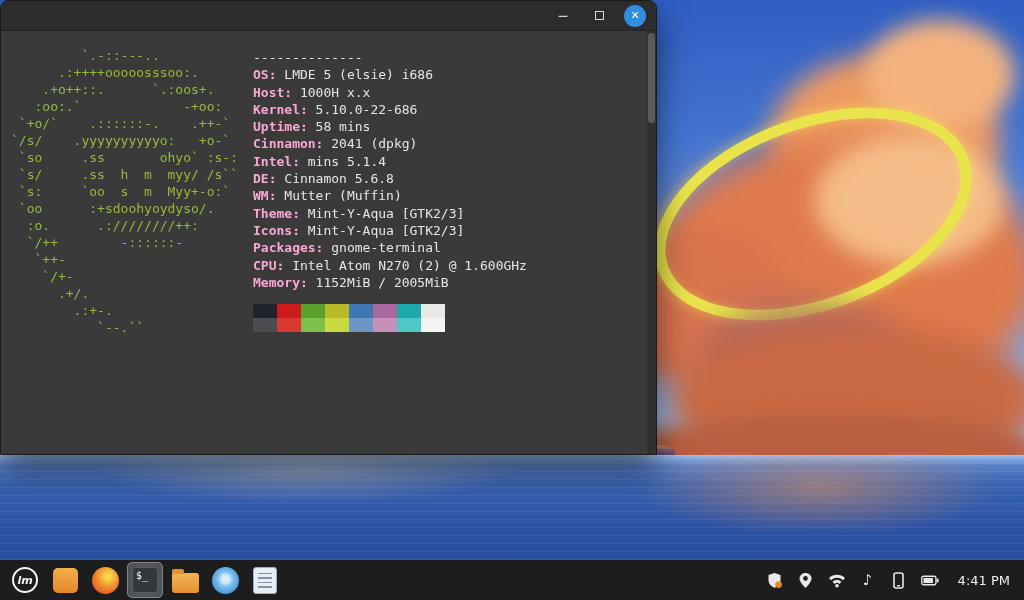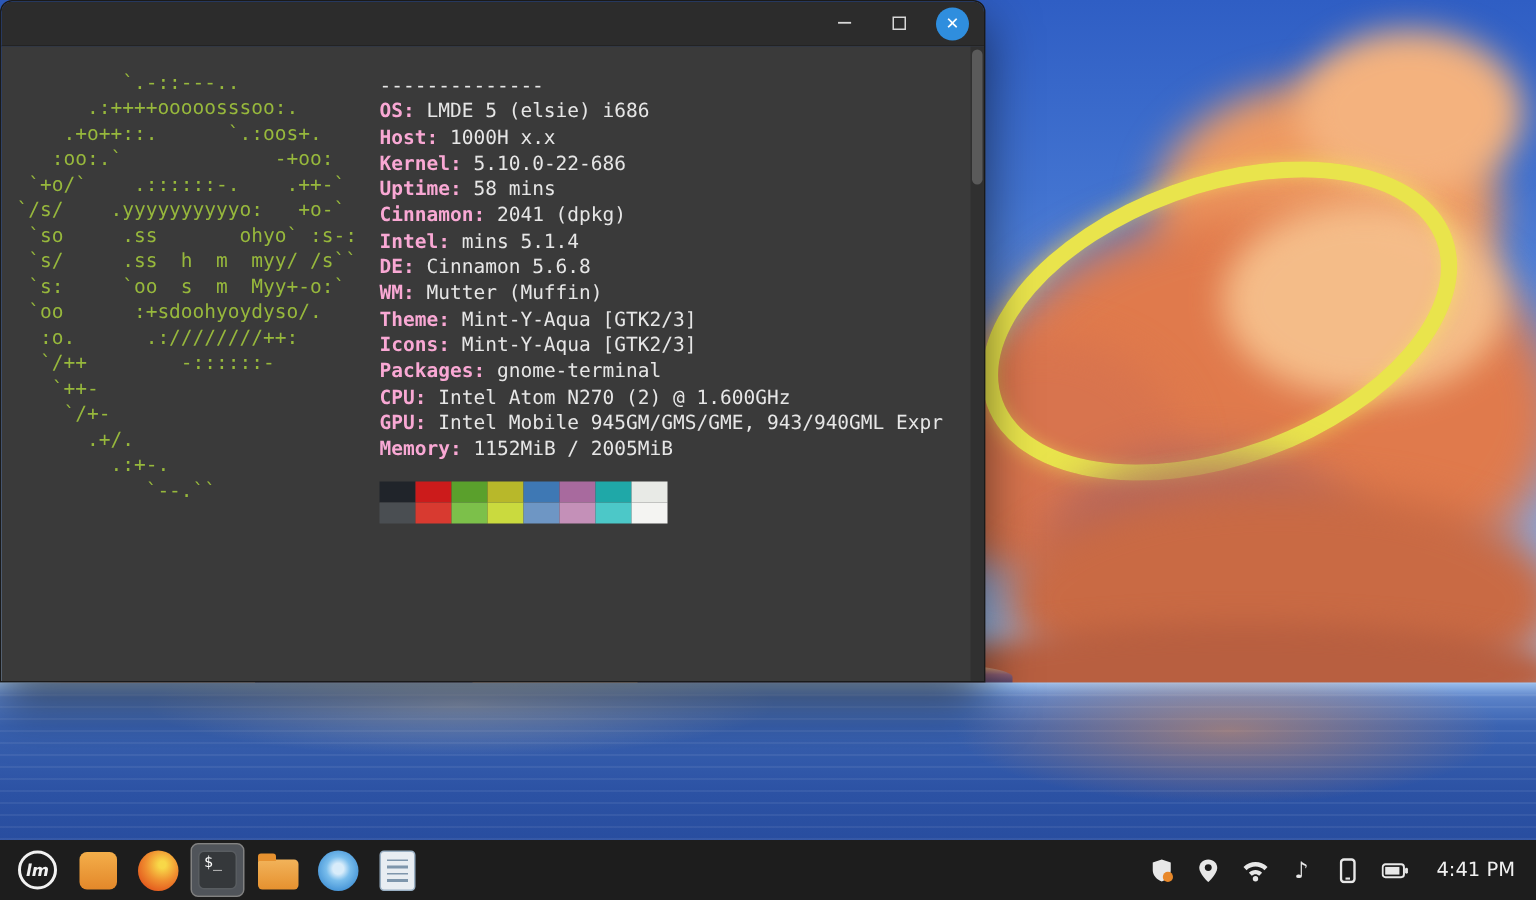--- a/index.html
+++ b/index.html
@@ -150,21 +150,20 @@
             <div><span class="lbl">Kernel:</span><span class="val"> 5.10.0-22-686</span></div>
             <div><span class="lbl">Uptime:</span><span class="val"> 58 mins</span></div>
             <div><span class="lbl">Cinnamon:</span><span class="val"> 2041 (dpkg)</span></div>
             <div><span class="lbl">Intel:</span><span class="val"> mins 5.1.4</span></div>
             <div><span class="lbl">DE:</span><span class="val"> Cinnamon 5.6.8</span></div>
             <div><span class="lbl">WM:</span><span class="val"> Mutter (Muffin)</span></div>
             <div><span class="lbl">Theme:</span><span class="val"> Mint-Y-Aqua [GTK2/3]</span></div>
             <div><span class="lbl">Icons:</span><span class="val"> Mint-Y-Aqua [GTK2/3]</span></div>
             <div><span class="lbl">Packages:</span><span class="val"> gnome-terminal</span></div>
             <div><span class="lbl">CPU:</span><span class="val"> Intel Atom N270 (2) @ 1.600GHz</span></div>
-            <div><span class="lbl">GPU:</span><span class="val"> Intel Mobile 945GM/GMS/GME, 943/940GML Expr</span></div>
             <div><span class="lbl">Memory:</span><span class="val"> 1152MiB / 2005MiB</span></div>
           </div>
         <div class="palettes">
           <div class="palrow">
               <span class="pal" style="background: rgb(32, 36, 42);"></span>
               <span class="pal" style="background: rgb(204, 27, 27);"></span>
               <span class="pal" style="background: rgb(90, 160, 44);"></span>
               <span class="pal" style="background: rgb(184, 184, 42);"></span>
               <span class="pal" style="background: rgb(62, 120, 180);"></span>
               <span class="pal" style="background: rgb(168, 106, 158);"></span>

